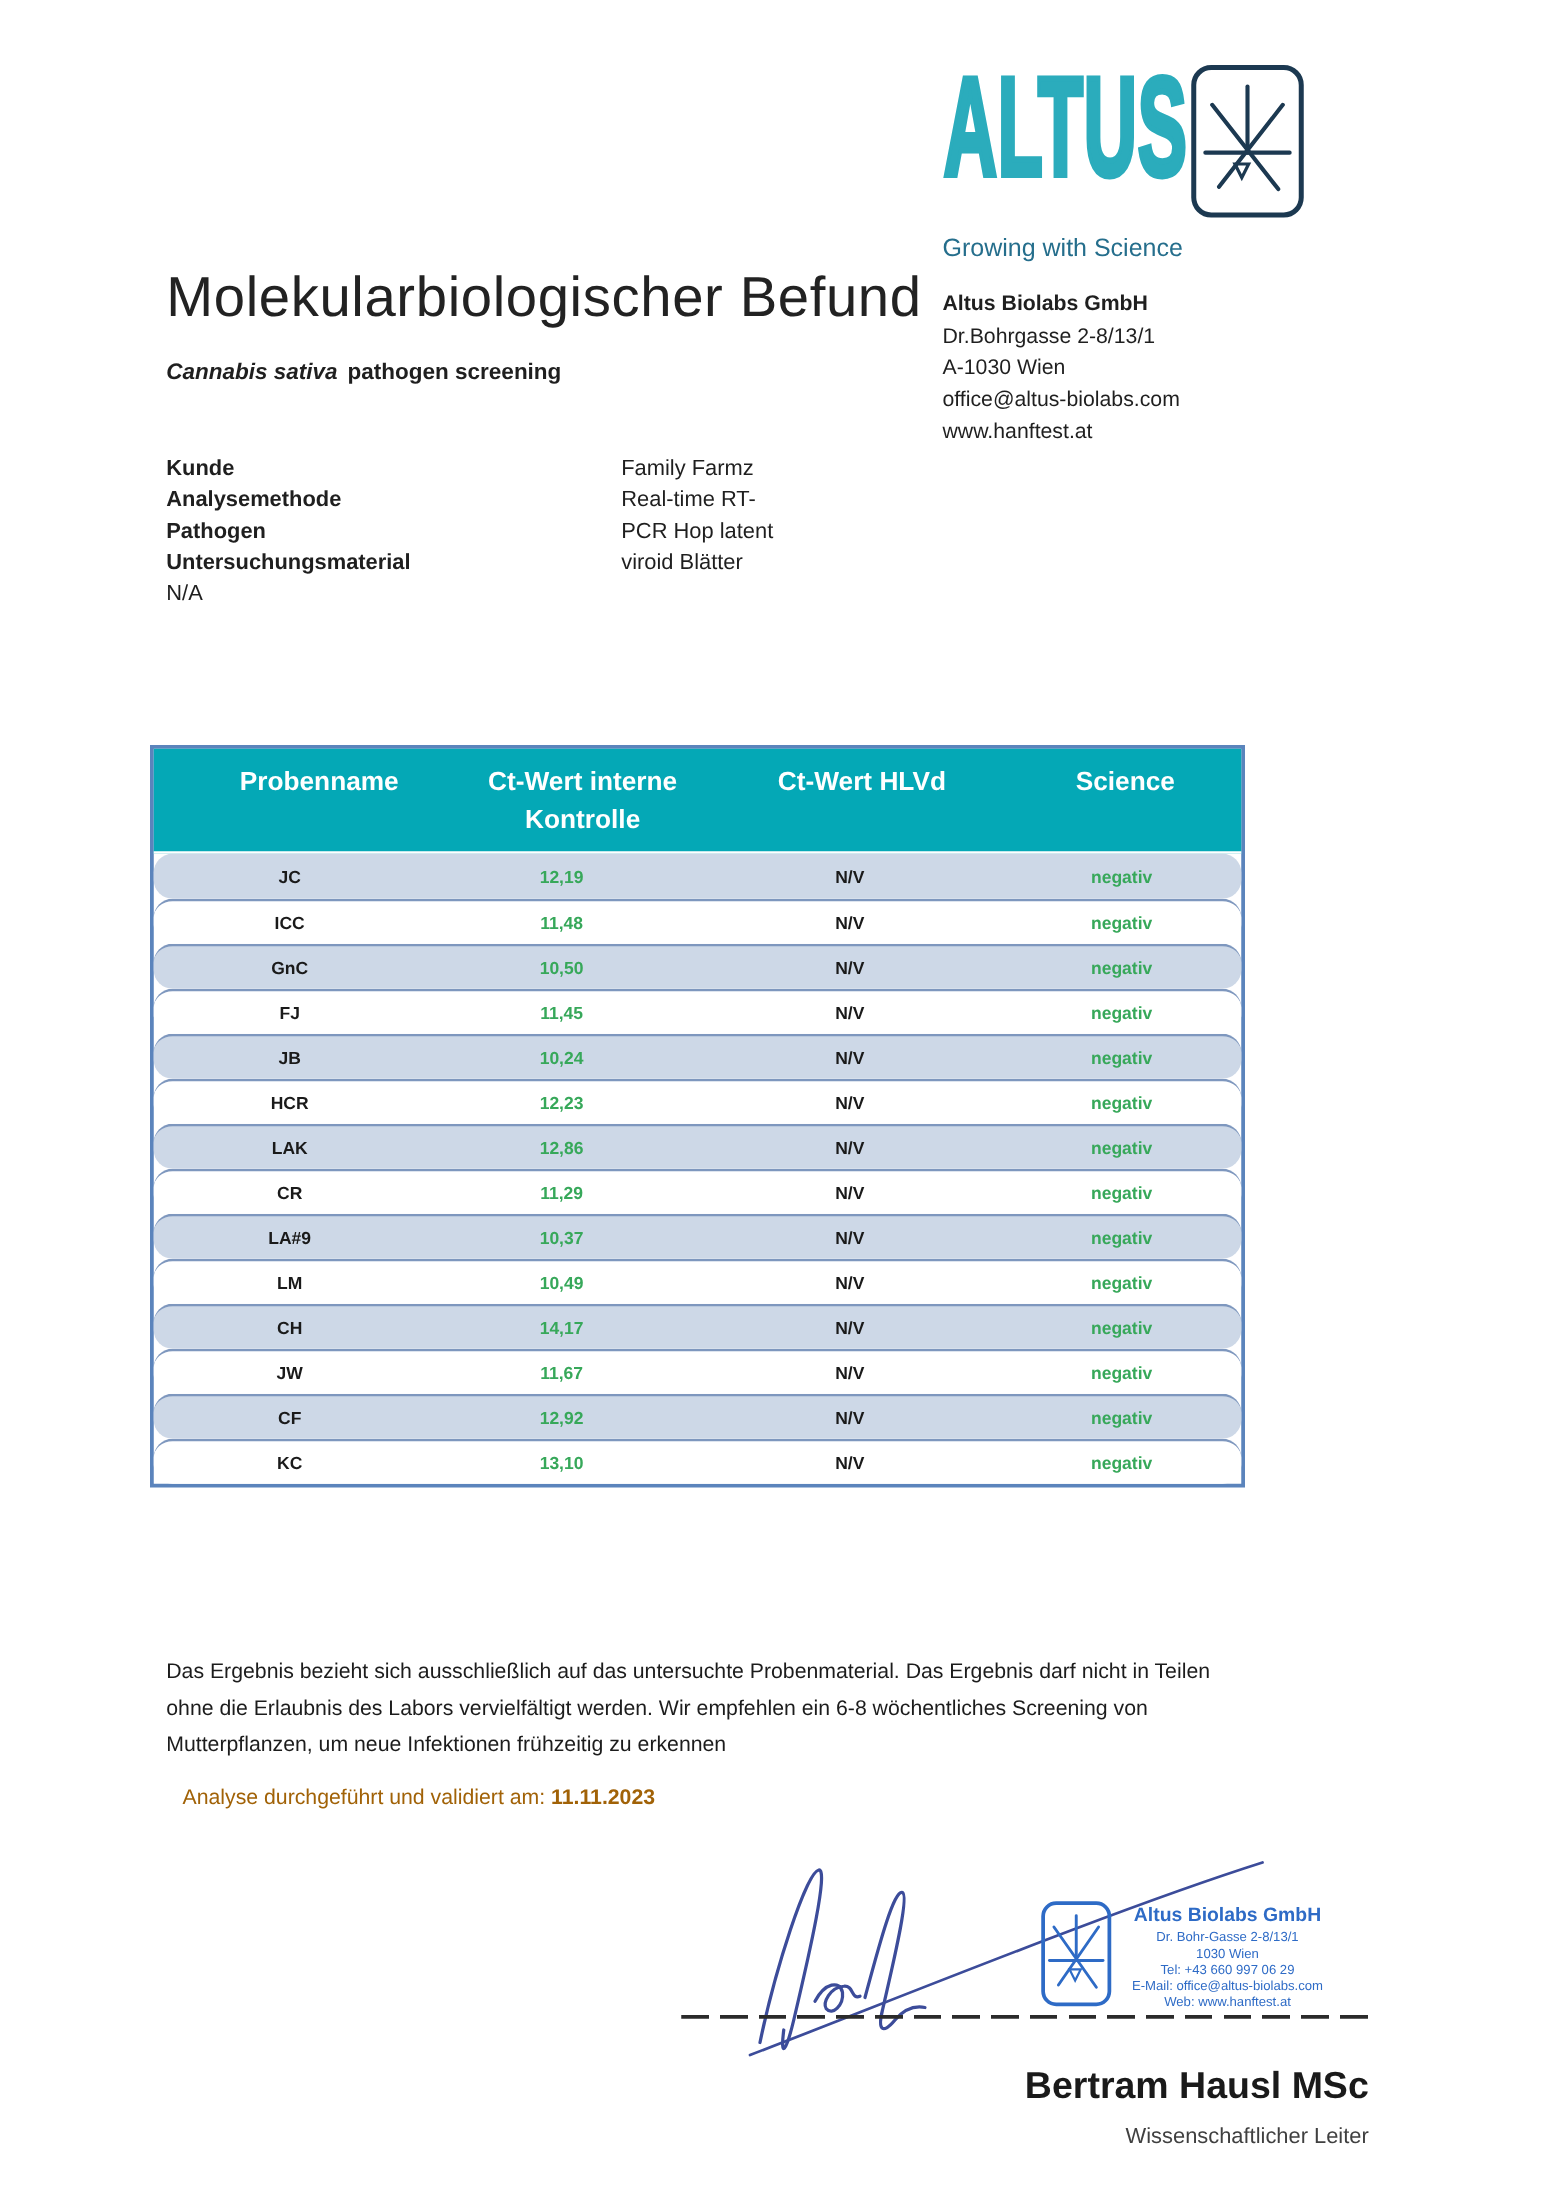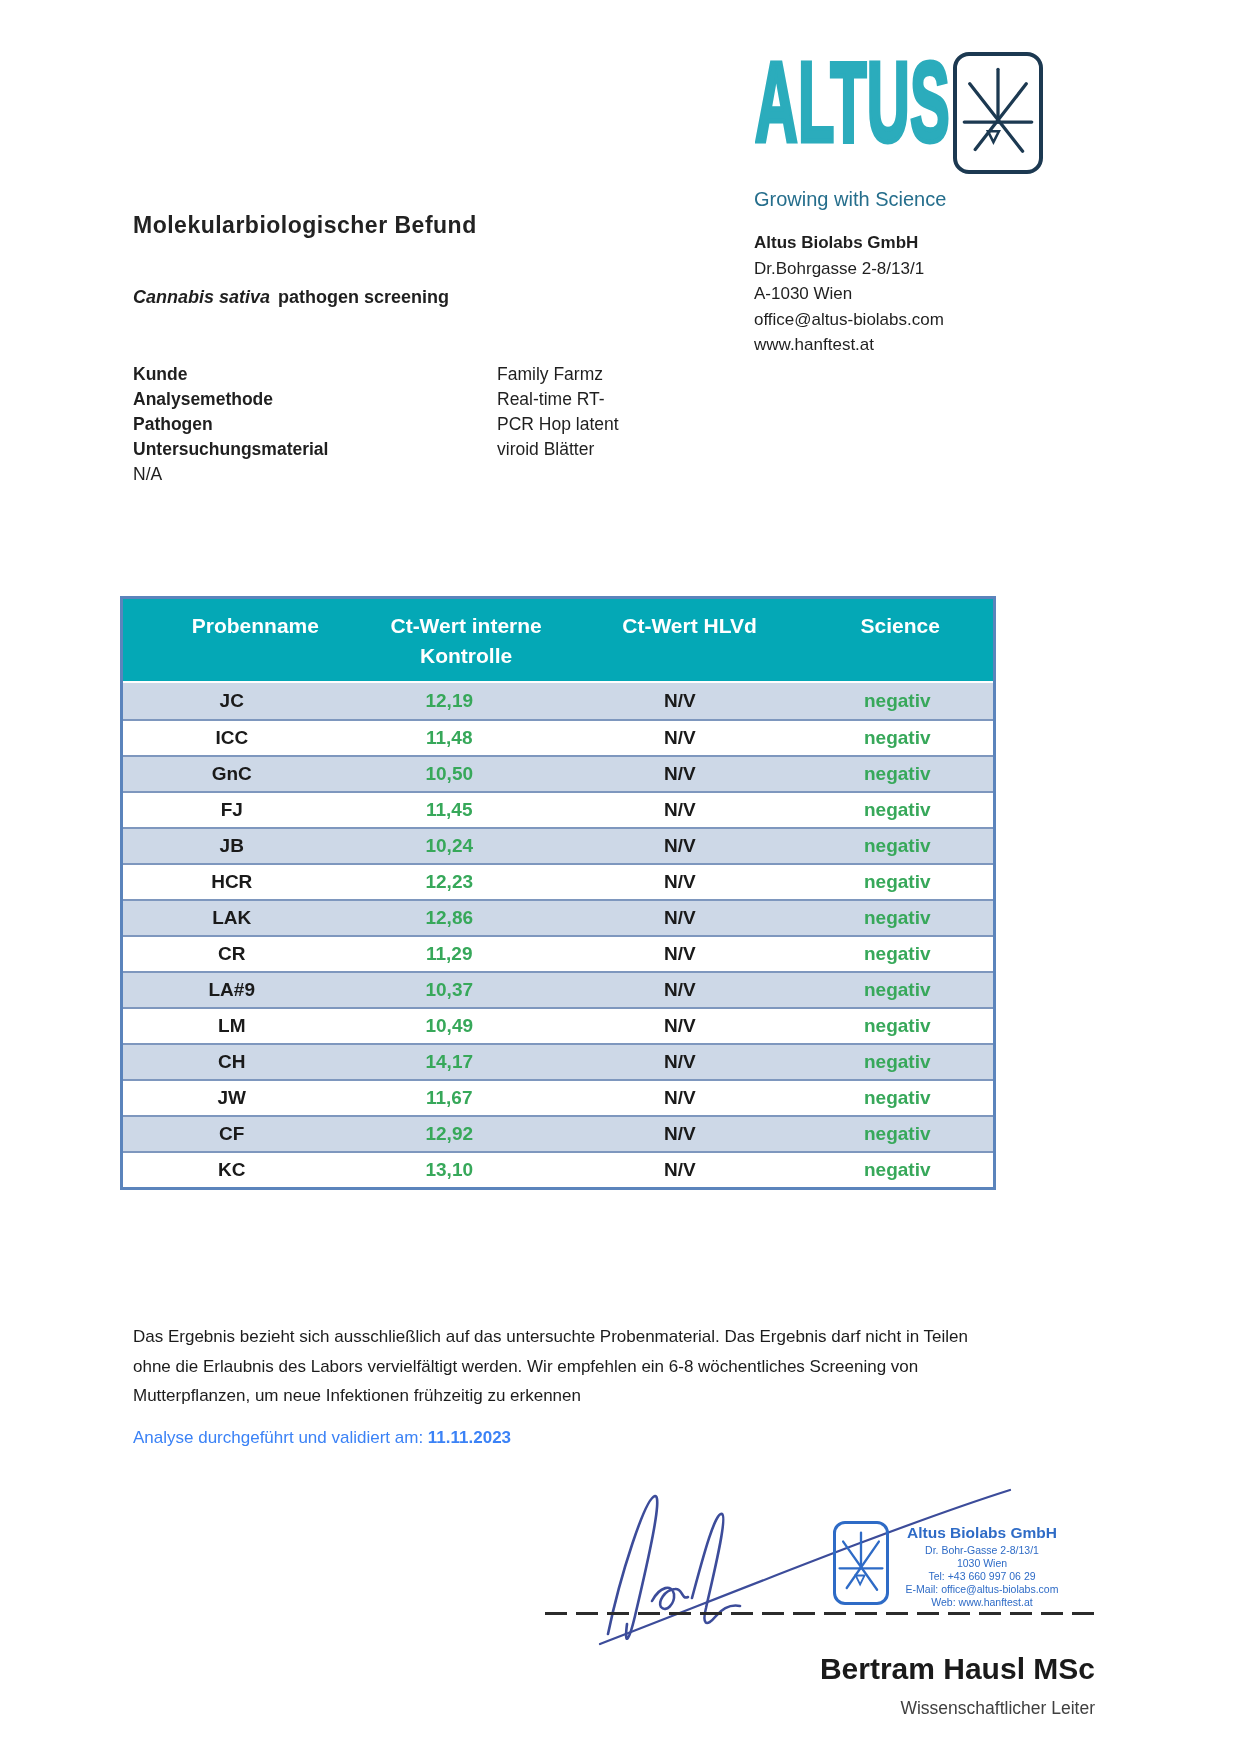--- a/index.html
+++ b/index.html
@@ -7,21 +7,21 @@
     --row-alt:#CDD8E7; --row-line:#7E97BE; --table-border:#5B84BC; --green:#37A85A;
     --stamp-blue:#2E6BC6; --signature-ink:#3C4C9A; --ink:#1f1f1f;
   }
   *{margin:0;padding:0;box-sizing:border-box;}
   html,body{background:#ffffff;}
   #page{
     position:relative;width:1241px;height:1755px;background:#fff;overflow:hidden;
     font-family:"Liberation Sans",sans-serif;color:var(--ink);
   }
   
-  .doc-title{position:absolute;left:133px;top:212px;font-size:23px;font-weight:700;color:#222;letter-spacing:0.5px;}
+  .doc-title{position:absolute;left:133px;top:212px;font-size:45px;font-weight:400;color:#222;letter-spacing:0.5px;}
   .doc-subtitle{position:absolute;left:133px;top:287px;font-size:18px;font-weight:bold;}
   .doc-subtitle .it{font-style:italic;}
   .doc-subtitle .rest{margin-left:8px;}
 
   .wordmark{
     position:absolute;left:755px;top:46px;font-size:92px;font-weight:800;color:var(--logo-teal);
     -webkit-text-stroke:4px var(--logo-teal);letter-spacing:1px;line-height:1;
     transform:scale(0.64,1.22);transform-origin:left top;white-space:nowrap;
   }
   .logo-box{
@@ -47,31 +47,32 @@
   .thead{
     display:grid;grid-template-columns:25% 25% 28% 22%;
     background:var(--teal);color:#fff;font-weight:bold;font-size:21px;
     min-height:84px;align-items:start;text-align:center;line-height:30px;
     padding-top:12px;border-bottom:2px solid #fff;padding-left:27px;
   }
   .thead .hcell{padding:0 24px;}
   .tbody .t-row{
     display:grid;grid-template-columns:25% 25% 28% 22%;
     height:36px;align-items:center;text-align:center;
-    font-size:19px;font-weight:bold;background:#fff;
+    font-size:14px;font-weight:bold;background:#fff;
     border-top:2px solid var(--row-line);
+    border-radius:15px;
   }
   .tbody .t-row:first-child{border-top:none;}
   .tbody .t-row.alt{background:var(--row-alt);}
   .tbody .c1,.tbody .c3{color:var(--green);}
   .tbody .c0,.tbody .c2{color:#1a1a1a;}
 
   
   .disclaimer{position:absolute;left:133px;top:1322px;width:842px;font-size:17px;line-height:29.5px;color:#1c1c1c;}
-  .analysis-line{position:absolute;left:133px;top:1428px;font-size:17px;color:#3b82f6;}
+  .analysis-line{position:absolute;left:146px;top:1428px;font-size:17px;color:#a16207;}
   .analysis-line .date{font-weight:bold;}
 
   
   .sig-svg{position:absolute;left:540px;top:1466px;width:480px;height:190px;}
   .stamp-box{
     position:absolute;left:833px;top:1521px;width:56px;height:84px;
     border:3px solid var(--stamp-blue);border-radius:12px;
   }
   .stamp-text{position:absolute;left:893px;top:1524px;width:178px;text-align:center;color:var(--stamp-blue);}
   .stamp-text .company{font-size:15.5px;font-weight:bold;line-height:18px;margin-bottom:2px;}

